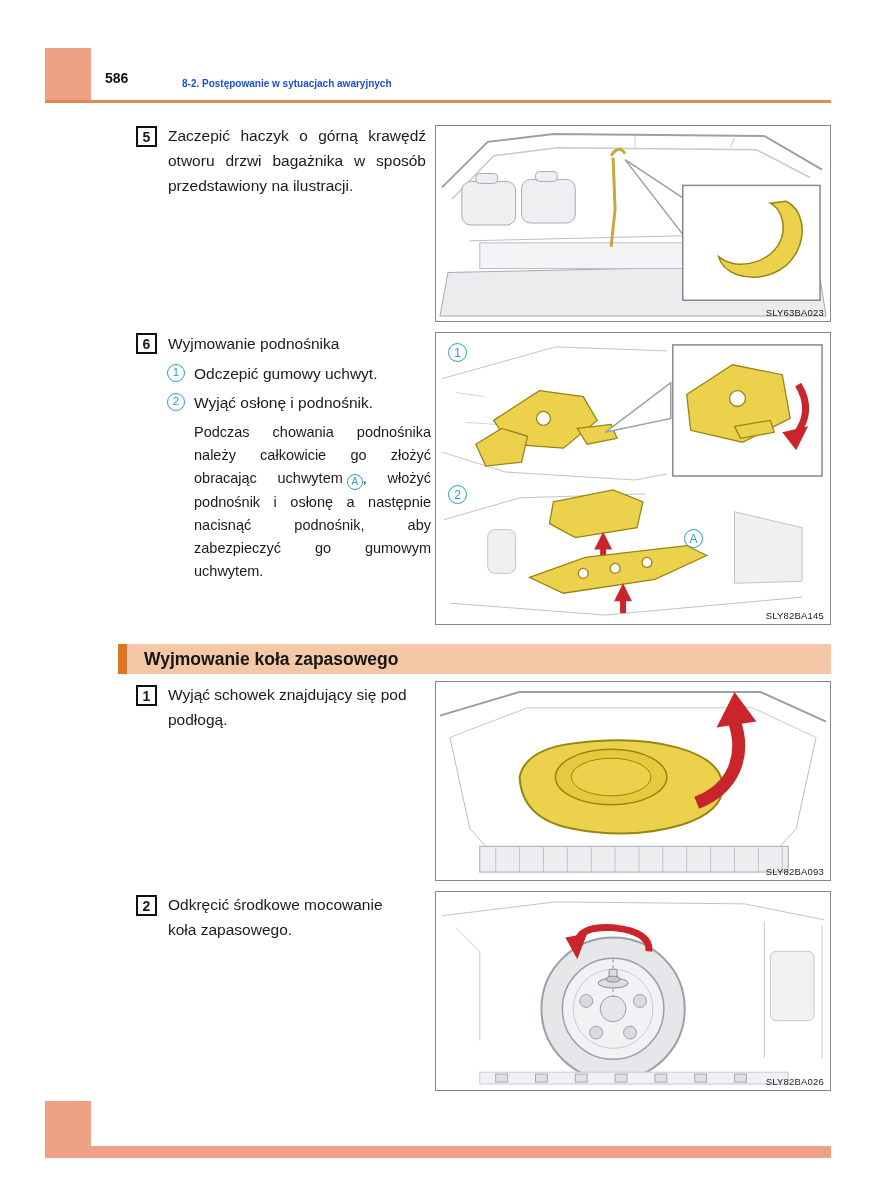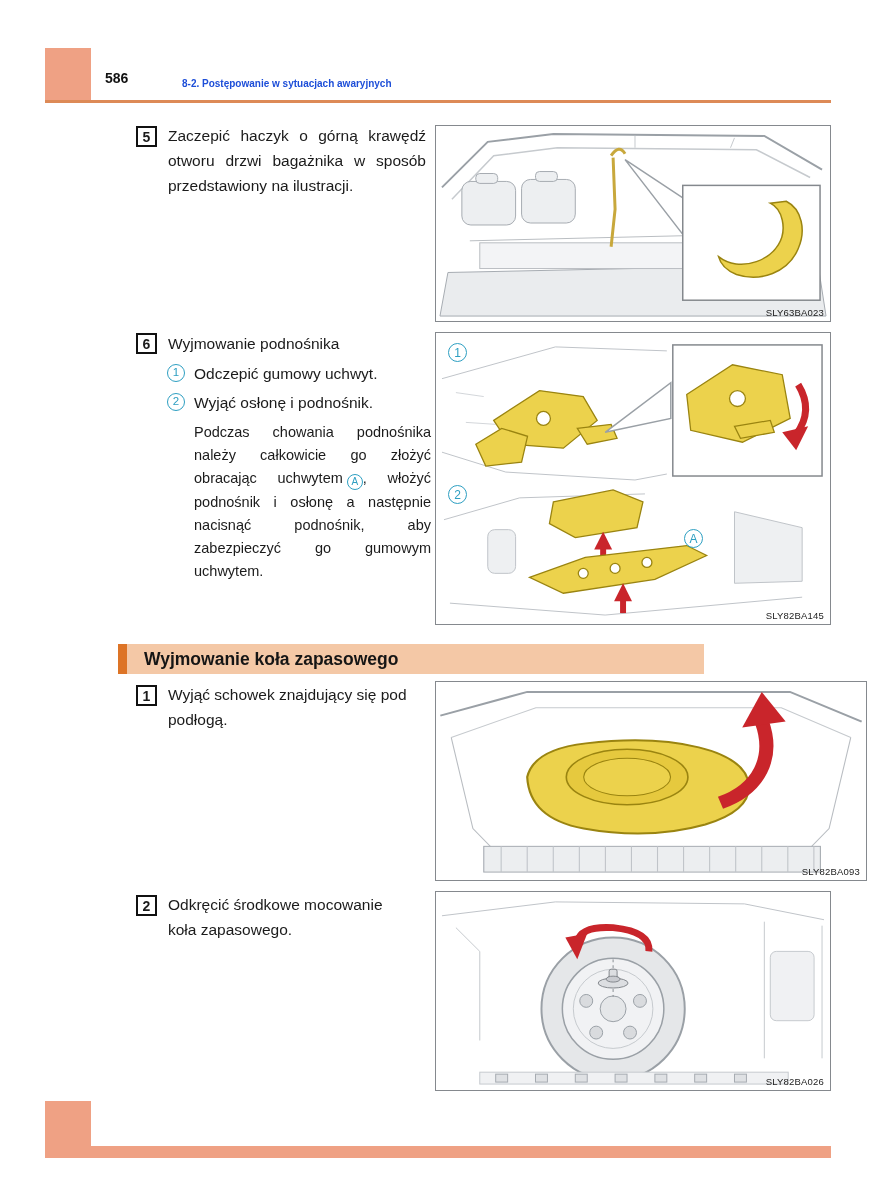--- a/index.html
+++ b/index.html
@@ -143,29 +143,29 @@
       </g>
       <path d="M188 282 L188 268" stroke="#c9252b" stroke-width="6"></path>
       <polygon points="179,270 197,270 188,252" fill="#c9252b"></polygon>
     </svg>
     <div class="callout" style="left:12px; top:10px;">1</div>
     <div class="callout" style="left:12px; top:152px;">2</div>
     <div class="callout" style="left:248px; top:196px;">A</div>
     <span class="img-code">SLY82BA145</span>
   </div>
 
-  <div class="abs section-bar" style="left:118px; top:644px; width:586px; height:30px;">
+  <div class="abs section-bar" style="left:118px; top:644px; width:713px; height:30px;">
     <div class="section-bar-edge"></div>
     <span class="section-title">Wyjmowanie koła zapasowego</span>
   </div>
 
   <div class="abs step-box" style="left:136px; top:685px;">1</div>
   <div class="abs step-text" style="left:168px; top:682px; width:242px; text-align:left;">Wyjąć schowek znajdujący się pod podłogą.</div>
 
-  <div class="abs illus" style="left:435px; top:681px; width:432px; height:200px;">
+  <div class="abs illus" style="left:435px; top:681px; width:396px; height:200px;">
     <svg viewBox="0 0 396 200" preserveAspectRatio="none">
       <rect width="396" height="200" fill="#ffffff"></rect>
       <path d="M4 34 L84 10 L326 10 L392 40" fill="none" stroke="#9aa0a6" stroke-width="2"></path>
       <path d="M14 56 L92 26 L318 26 L382 56" fill="none" stroke="#c6cace"></path>
       <path d="M14 56 L34 148 L66 184" fill="none" stroke="#b9bdc2"></path>
       <path d="M382 56 L362 148 L330 184" fill="none" stroke="#b9bdc2"></path>
       <rect x="44" y="166" width="310" height="26" fill="#eceef0" stroke="#a6abb1"></rect>
       <path d="M60 166 L60 192 M84 166 L84 192 M108 166 L108 192 M132 166 L132 192 M156 166 L156 192 M180 166 L180 192 M204 166 L204 192 M228 166 L228 192 M252 166 L252 192 M276 166 L276 192 M300 166 L300 192 M324 166 L324 192 M348 166 L348 192" stroke="#c0c4c9"></path>
       <path d="M84 96 q6 -28 54 -34 q60 -8 104 4 q44 12 46 38 q2 26 -40 40 q-52 16 -112 4 q-50 -10 -52 -52 z" fill="#ecd24c" stroke="#9a8410" stroke-width="2"></path>
       <ellipse cx="176" cy="96" rx="56" ry="28" fill="#e6c93e" stroke="#9a8410" stroke-width="1.5"></ellipse>

